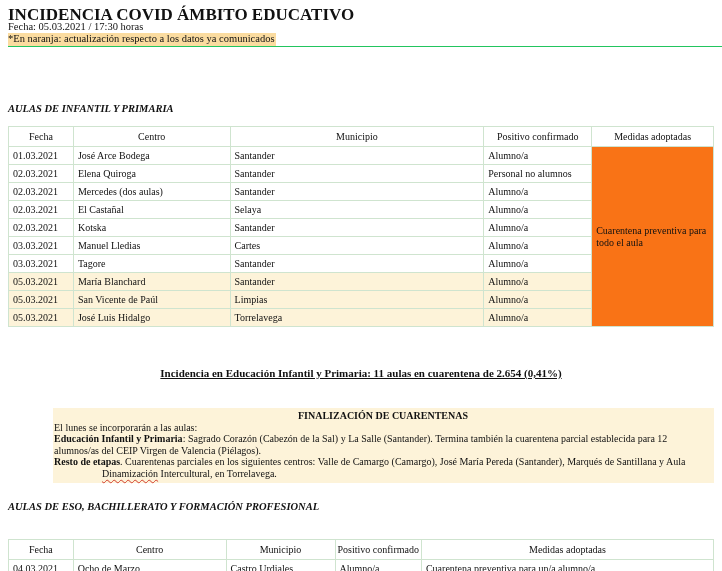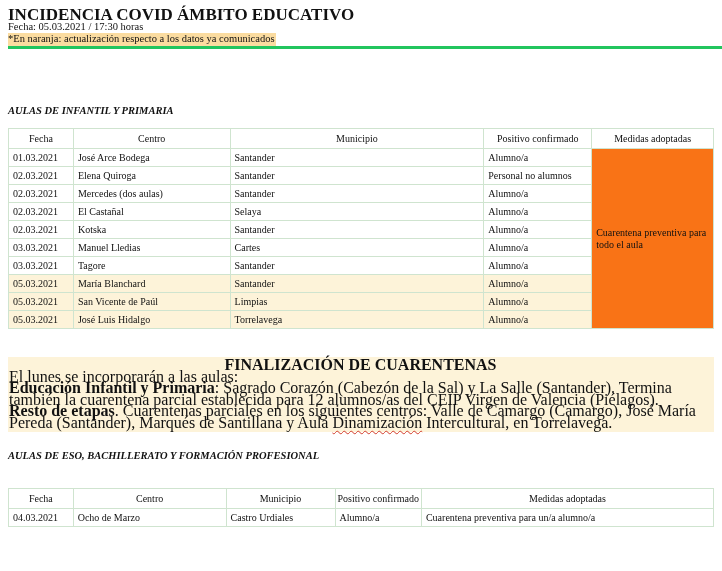--- a/index.html
+++ b/index.html
@@ -6,21 +6,21 @@
   body {
     width: 722px; height: 571px; overflow: hidden;
     font-family: "Liberation Serif", "DejaVu Serif", serif;
     color: #111;
     box-sizing: border-box;
     padding: 8px 8px 0 8px;
   }
   .title { font-size: 17px; font-weight: bold; margin: 0; line-height: 13px; }
   .date-line { font-size: 10.5px; margin: 0; line-height: 12px; }
   .note-rule {
-    border-bottom: 3px solid #22c55e;
+    border-bottom: 1px solid #22c55e;
     margin-right: -8px;
     line-height: 12px;
     font-size: 10.5px;
   }
   .hl-orange { background: var(--highlight-orange, #fbdca0); padding: 0 2px 1px 0; display: inline-block; }
   .section-heading {
     font-size: 10.5px; font-weight: bold; margin: 0; line-height: 11px; font-style: italic;
   }
   .sec1-heading { margin-top: 56px; }
   table {
@@ -35,25 +35,25 @@
   td.measures { white-space: normal; line-height: 12px; background: #f97316; }
   .summary {
     text-align: center; font-size: 11px; font-weight: bold;
     text-decoration: underline;
     margin: 40px 0 0 0; line-height: 13px;
   }
   .box {
     background: var(--box-bg, #fdf3d9);
     margin-top: 28px;
     padding: 2px 2px 3px 1px;
-    font-size: 16px; line-height: 11.6px;
+    font-size: 10px; line-height: 11.6px; margin-left: 45px;
   }
   .box p { margin: 0; }
   .box-title { text-align: center; font-weight: bold; }
-  .spell { text-decoration: underline wavy #d23b2b; text-decoration-thickness: 1px; text-underline-offset: 2px; }
+  .spell { text-decoration: underline wavy #d23b2b; text-decoration-thickness: 1px; text-underline-offset: 2px; padding-left: 48px; }
   .sec2-heading { margin-top: 18px; }
   .table2 { margin-top: 27px; }
 </style>
 </head>
 <body>
 
 <div class="page">
 
   <h1 class="title">INCIDENCIA COVID ÁMBITO EDUCATIVO</h1>
   <p class="date-line">Fecha: 05.03.2021 / 17:30 horas</p>
@@ -138,20 +138,21 @@
         </tr>
         <tr class="hl">
           <td>05.03.2021</td>
           <td>José Luis Hidalgo</td>
           <td>Torrelavega</td>
           <td>Alumno/a</td>
         </tr>
       </tbody>
   </table>
 
+  <p class="summary">Incidencia en Educación Infantil y Primaria: 11 aulas en cuarentena de 2.654 (0,41%)</p>
 
   <div class="box">
     <p class="box-title">FINALIZACIÓN DE CUARENTENAS</p>
     <p>El lunes se incorporarán a las aulas:</p>
     <p><b>Educación Infantil y Primaria</b><span>: Sagrado Corazón (Cabezón de la Sal) y La Salle (Santander). Termina también la cuarentena parcial establecida para 12 alumnos/as del CEIP Virgen de Valencia (Piélagos).</span></p>
     <p><b>Resto de etapas</b><span>. Cuarentenas parciales en los siguientes centros: Valle de Camargo (Camargo), José María Pereda (Santander), Marqués de Santillana y Aula </span><span class="spell">Dinamización</span><span> Intercultural, en Torrelavega.</span></p>
   </div>
 
   <h2 class="section-heading sec2-heading">AULAS DE ESO, BACHILLERATO Y FORMACIÓN PROFESIONAL</h2>
 

